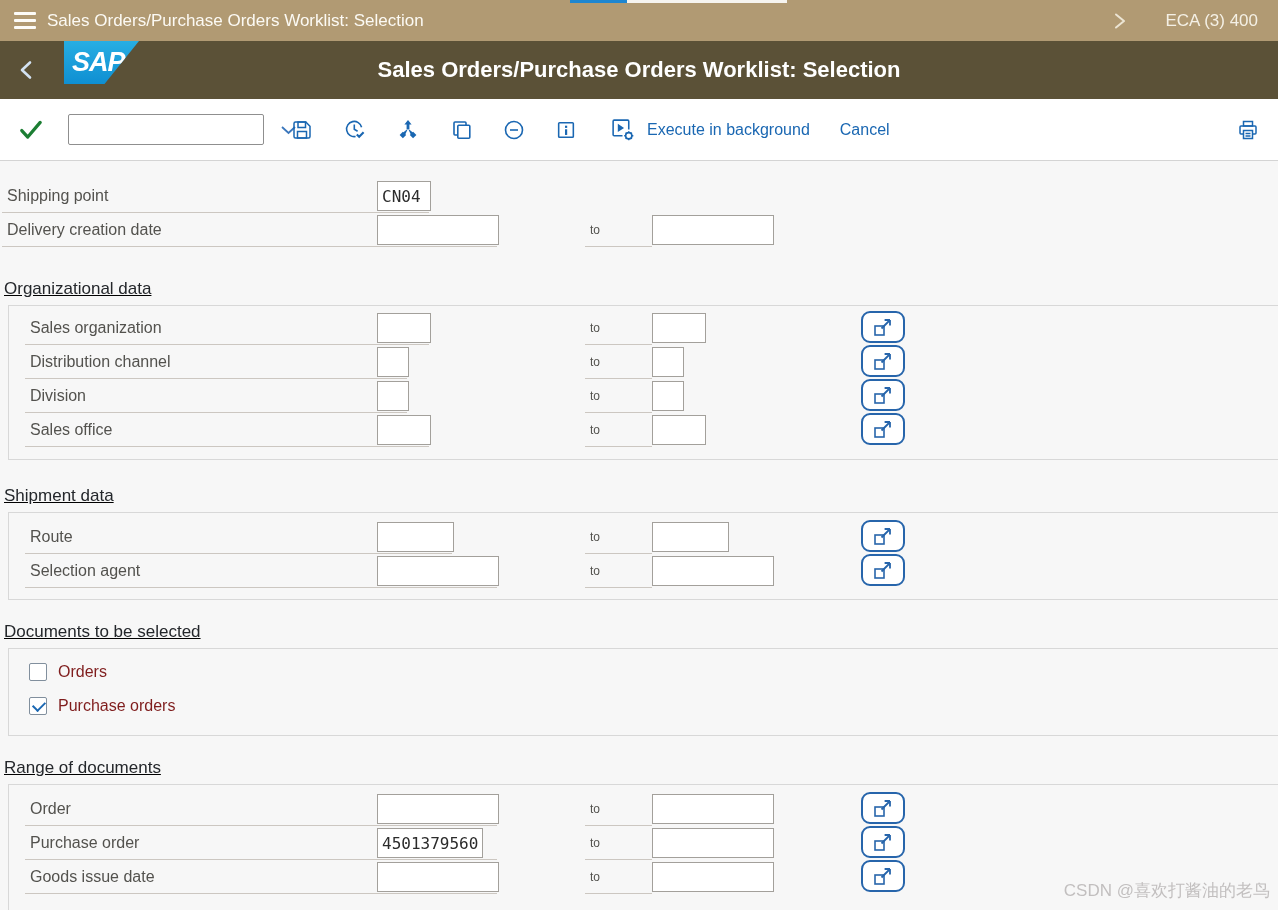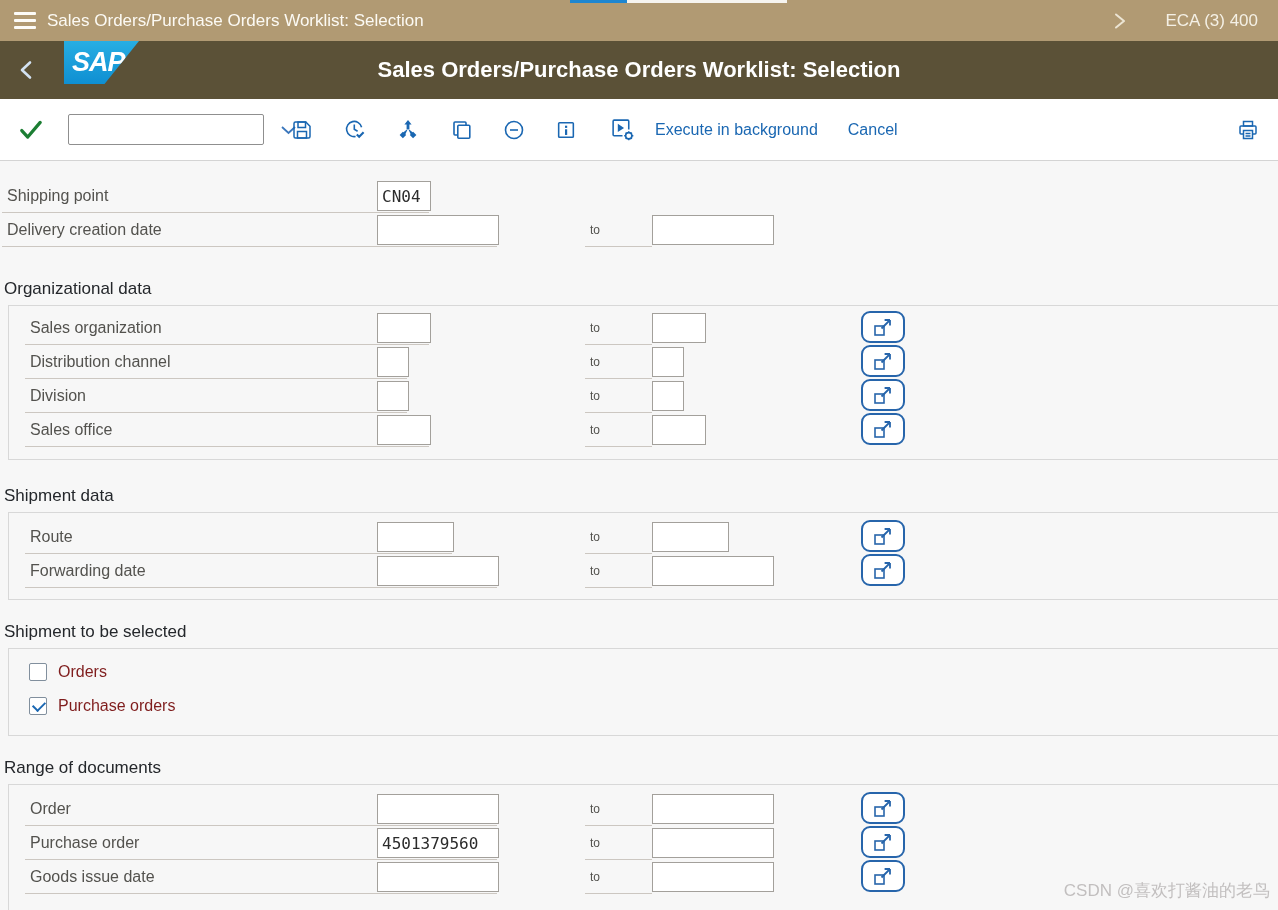--- a/index.html
+++ b/index.html
@@ -28,27 +28,27 @@
     display:flex; align-items:center; padding-left:8px; letter-spacing:-1px; }
   .page-title { position:absolute; left:0; right:0; text-align:center; color:#ffffff; font-size:22px; font-weight:700; }
 
   
   .toolbar { display:flex; align-items:center; height:62px; background:#fff; border-bottom:1px solid #d4d4d4; padding:0 18px; }
   .tb-btn { background:none; border:none; cursor:pointer; display:flex; align-items:center; padding:0; }
   .tb-btn + .tb-btn { margin-left:29px; }
   .combo { margin-left:24px; width:196px; height:31px; border:1px solid #8f8f8f; border-radius:2px; background:#fff; display:flex; align-items:center; }
   .combo input { flex:1; border:none; outline:none; height:100%; padding:0 6px; font-size:15px; font-family:"Liberation Sans",sans-serif; background:transparent; }
   .combo .dd { border:none; background:none; cursor:pointer; padding:0 7px 0 0; display:flex; align-items:center; }
-  .txt-btn { background:none; border:none; cursor:pointer; color:#1a67b2; font-size:16px; font-family:"Liberation Sans",sans-serif; display:flex; align-items:center; gap:20px; }
+  .txt-btn { background:none; border:none; cursor:pointer; color:#1a67b2; font-size:16px; font-family:"Liberation Sans",sans-serif; display:flex; align-items:center; gap:12px; }
   .exec { margin-left:33px; }
   .cancel { margin-left:30px; }
   .spacer { flex:1; }
 
   
-  .content { position:relative; background:#f7f7f7; height:749px; padding-top:18px; }
+  .content { position:relative; background:#f7f7f7; height:749px; padding-top:18px;text-decoration:underline; }
   .section-header { font-size:17px; color:#24272b; margin:0 0 6px 4px; }
   .sh1 { margin-top:32px; }
   .sh2 { margin-top:26px; }
   .sh3 { margin-top:22px; }
   .sh4 { margin-top:22px; }
   .group-box { margin-left:8px; border:1px solid #d8d8d8; border-right:none; }
   .gb1 { padding:5px 0 12px; }
   .gb2 { padding:7px 0 11px; }
   .gb3 { padding:6px 0 12px; }
   .gb4 { padding:7px 0 23px; }
@@ -273,34 +273,34 @@
             <input class="inp" aria-label="Route to" style="left: 643px; width: 77px;">
             <button class="ms-btn">
               <svg width="25" height="22" viewBox="0 0 25 22" fill="none" stroke="#2765ab">
                 <rect x="4" y="10" width="9" height="9" stroke-width="1.6"></rect>
                 <path d="M10.5 12.5 L19 4 M19 4 h-5.4 M19 4 v5.4" stroke-width="1.8"></path>
               </svg>
             </button>
           </div>
           <div class="row">
             <div class="uline" style="left: 16px; width: 472px;"></div>
-            <span class="lbl">Forwarding date</span>
+            <span class="lbl">Selection agent</span>
             <input class="inp" aria-label="Forwarding agent" style="left: 368px; width: 122px;">
             <div class="to-uline"></div>
             <span class="to">to</span>
             <input class="inp" aria-label="Forwarding agent to" style="left: 643px; width: 122px;">
             <button class="ms-btn">
               <svg width="25" height="22" viewBox="0 0 25 22" fill="none" stroke="#2765ab">
                 <rect x="4" y="10" width="9" height="9" stroke-width="1.6"></rect>
                 <path d="M10.5 12.5 L19 4 M19 4 h-5.4 M19 4 v5.4" stroke-width="1.8"></path>
               </svg>
             </button>
           </div>
         </div>
-        <div class="section-header sh3">Shipment to be selected</div>
+        <div class="section-header sh3">Documents to be selected</div>
         <div class="group-box gb3">
           <div class="cb-row">
             <span class="cb"></span>
             <span class="cb-lbl">Orders</span>
           </div>
           <div class="cb-row">
             <span class="cb checked"></span>
             <span class="cb-lbl">Purchase orders</span>
           </div>
         </div>
@@ -316,21 +316,21 @@
             <button class="ms-btn">
               <svg width="25" height="22" viewBox="0 0 25 22" fill="none" stroke="#2765ab">
                 <rect x="4" y="10" width="9" height="9" stroke-width="1.6"></rect>
                 <path d="M10.5 12.5 L19 4 M19 4 h-5.4 M19 4 v5.4" stroke-width="1.8"></path>
               </svg>
             </button>
           </div>
           <div class="row">
             <div class="uline" style="left: 16px; width: 472px;"></div>
             <span class="lbl">Purchase order</span>
-            <input class="inp" aria-label="Purchase order" value="4501379560" style="left: 368px; width: 122px;">
+            <input class="inp" aria-label="Purchase order" value="4501379560" style="left: 368px; width: 106px;">
             <div class="to-uline"></div>
             <span class="to">to</span>
             <input class="inp" aria-label="Purchase order to" style="left: 643px; width: 122px;">
             <button class="ms-btn">
               <svg width="25" height="22" viewBox="0 0 25 22" fill="none" stroke="#2765ab">
                 <rect x="4" y="10" width="9" height="9" stroke-width="1.6"></rect>
                 <path d="M10.5 12.5 L19 4 M19 4 h-5.4 M19 4 v5.4" stroke-width="1.8"></path>
               </svg>
             </button>
           </div>

